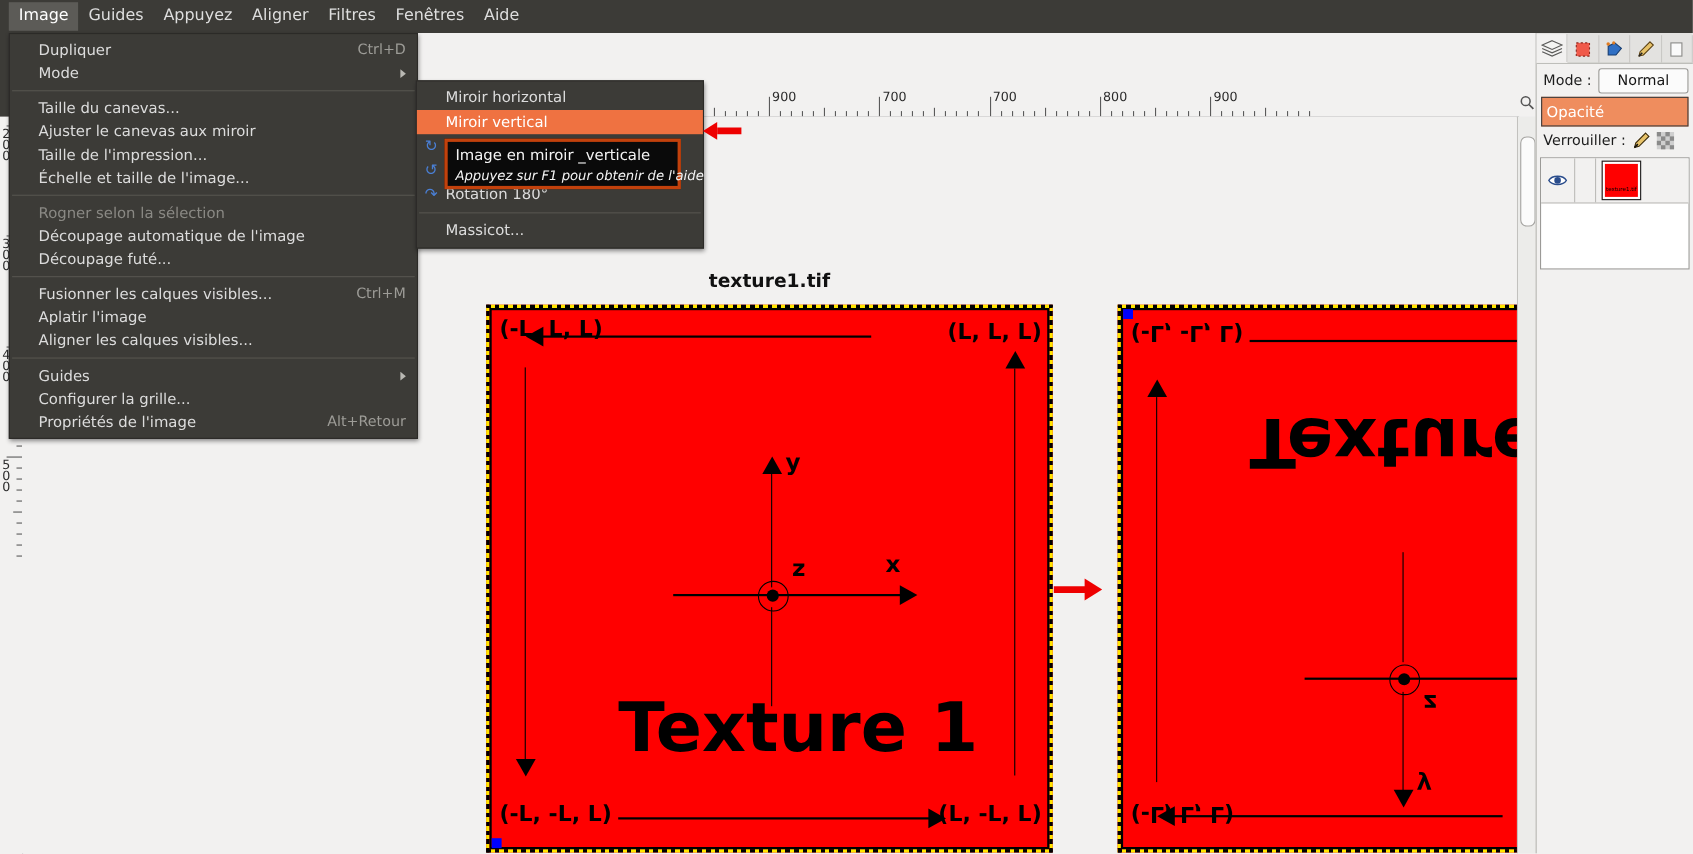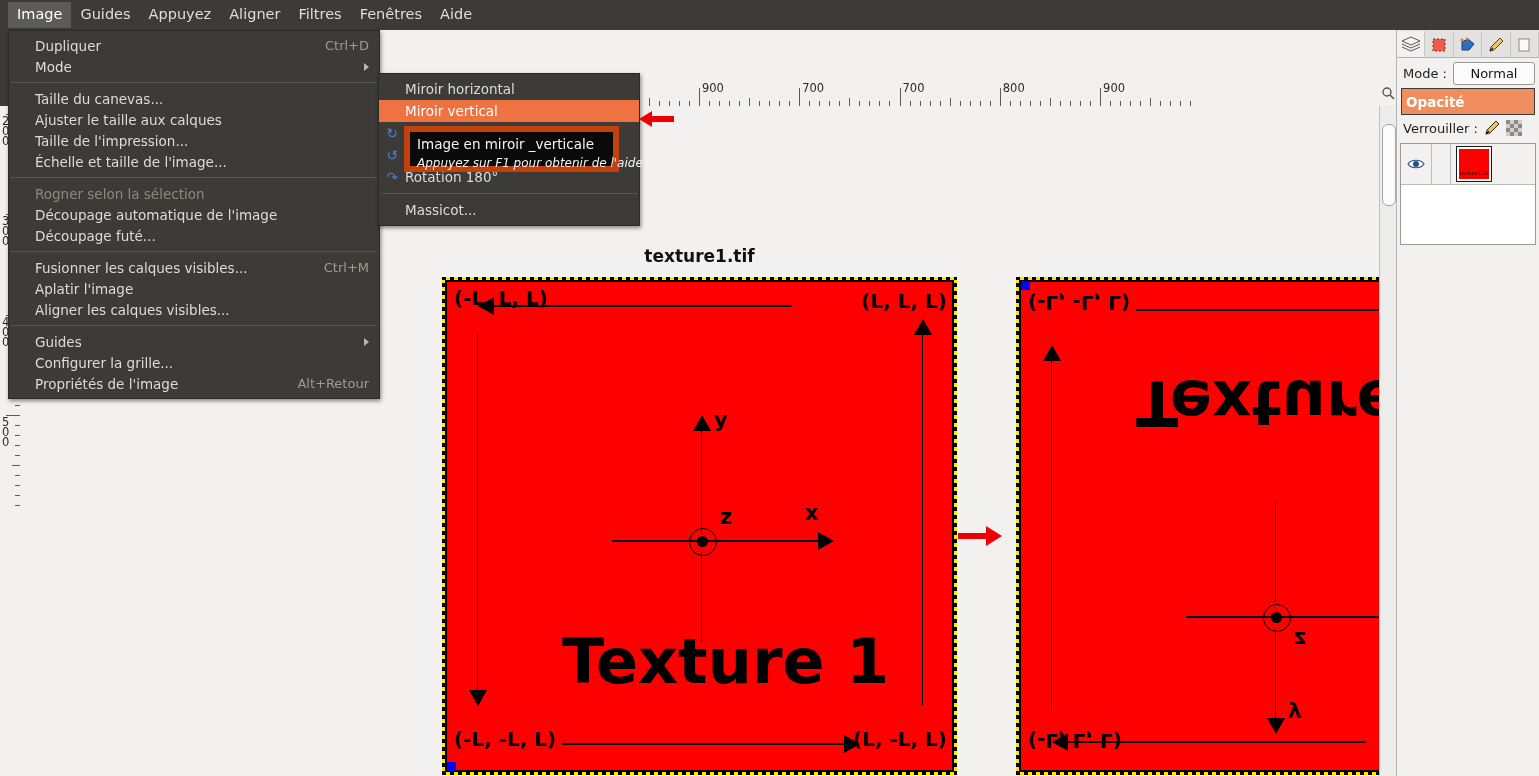--- a/index.html
+++ b/index.html
@@ -81,21 +81,21 @@
   #submenu .row.hl{background:#ef7241;color:#ffffff;}
   #submenu .sep{height:1px;background:#56554f;margin:5px 2px;}
   #submenu .ric{
     position:absolute;left:5px;top:3px;width:16px;height:16px;
     color:#4a7fd4;font-size:14px;line-height:16px;text-align:center;
   }
 
   
   #tooltip{
     position:absolute;left:404px;top:126px;width:215px;height:46px;
-    background:#0a0a0a;border:6px solid #c2410c;z-index:80;
+    background:#0a0a0a;border:3px solid #c2410c;z-index:80;
     padding:3px 7px;box-sizing:border-box;color:#f4f4f4;
   }
   #tooltip .t1{font-size:13.5px;line-height:19px;white-space:nowrap;}
   #tooltip .t2{font-size:12px;font-style:italic;line-height:18px;white-space:nowrap;}
 
   
   #redptr{position:absolute;left:638px;top:108px;width:38px;height:22px;z-index:75;}
 
   
   #dock{
@@ -105,21 +105,21 @@
   #docktabs{height:27px;display:flex;align-items:flex-end;border-bottom:1px solid #b5b5b0;background:#e3e2e0;}
   #docktabs .tb{width:30px;height:25px;display:flex;align-items:center;justify-content:center;border-right:1px solid #c9c8c5;}
   #docktabs .tb.sel{background:#f2f1f0;border-bottom:1px solid #f2f1f0;}
   #modebar{height:26px;display:flex;align-items:center;padding:2px 4px 0 6px;font-size:13px;color:#1c1c1c;}
   #modecombo{
     margin-left:6px;flex:1;height:21px;border:1px solid #9b9a97;background:#fbfbfb;
     border-radius:3px;display:flex;align-items:center;justify-content:center;font-size:13px;color:#141414;
   }
   #opacity{
     margin:2px 4px 0 4px;height:25px;border:1px solid #3b3b3b;background:#ef8d5e;
-    display:flex;align-items:center;padding-left:4px;color:#ffffff;font-size:13.5px;font-weight:bold;
+    display:flex;align-items:center;padding-left:4px;color:#ffffff;font-size:13.5px;
   }
   #lockbar{height:26px;display:flex;align-items:center;padding-left:6px;font-size:13px;color:#1c1c1c;gap:6px;}
   #layerlist{
     margin:2px 3px 0 3px;height:100px;border:1px solid #9b9a97;background:#ffffff;
   }
   #layerrow{height:40px;display:flex;align-items:center;background:#f2f1f0;border-bottom:1px solid #bdbcb9;}
   #layerrow .cell{border-right:1px solid #bdbcb9;height:100%;display:flex;align-items:center;justify-content:center;}
   #layerthumb{
     width:30px;height:30px;background:#ff0000;border:2px solid #ffffff;outline:1px solid #1a1a1a;
     position:relative;
@@ -538,21 +538,21 @@
     </div>
     <div class="row">
       <span>Mode</span>
       <span class="arrow"></span>
     </div>
     <div class="sep"></div>
     <div class="row">
       <span>Taille du canevas...</span>
     </div>
     <div class="row">
-      <span>Ajuster le taille aux calques</span>
+      <span>Ajuster le canevas aux miroir</span>
     </div>
     <div class="row">
       <span>Taille de l'impression...</span>
     </div>
     <div class="row">
       <span>Échelle et taille de l'image...</span>
     </div>
     <div class="sep"></div>
     <div class="row dis">
       <span>Rogner selon la sélection</span>

